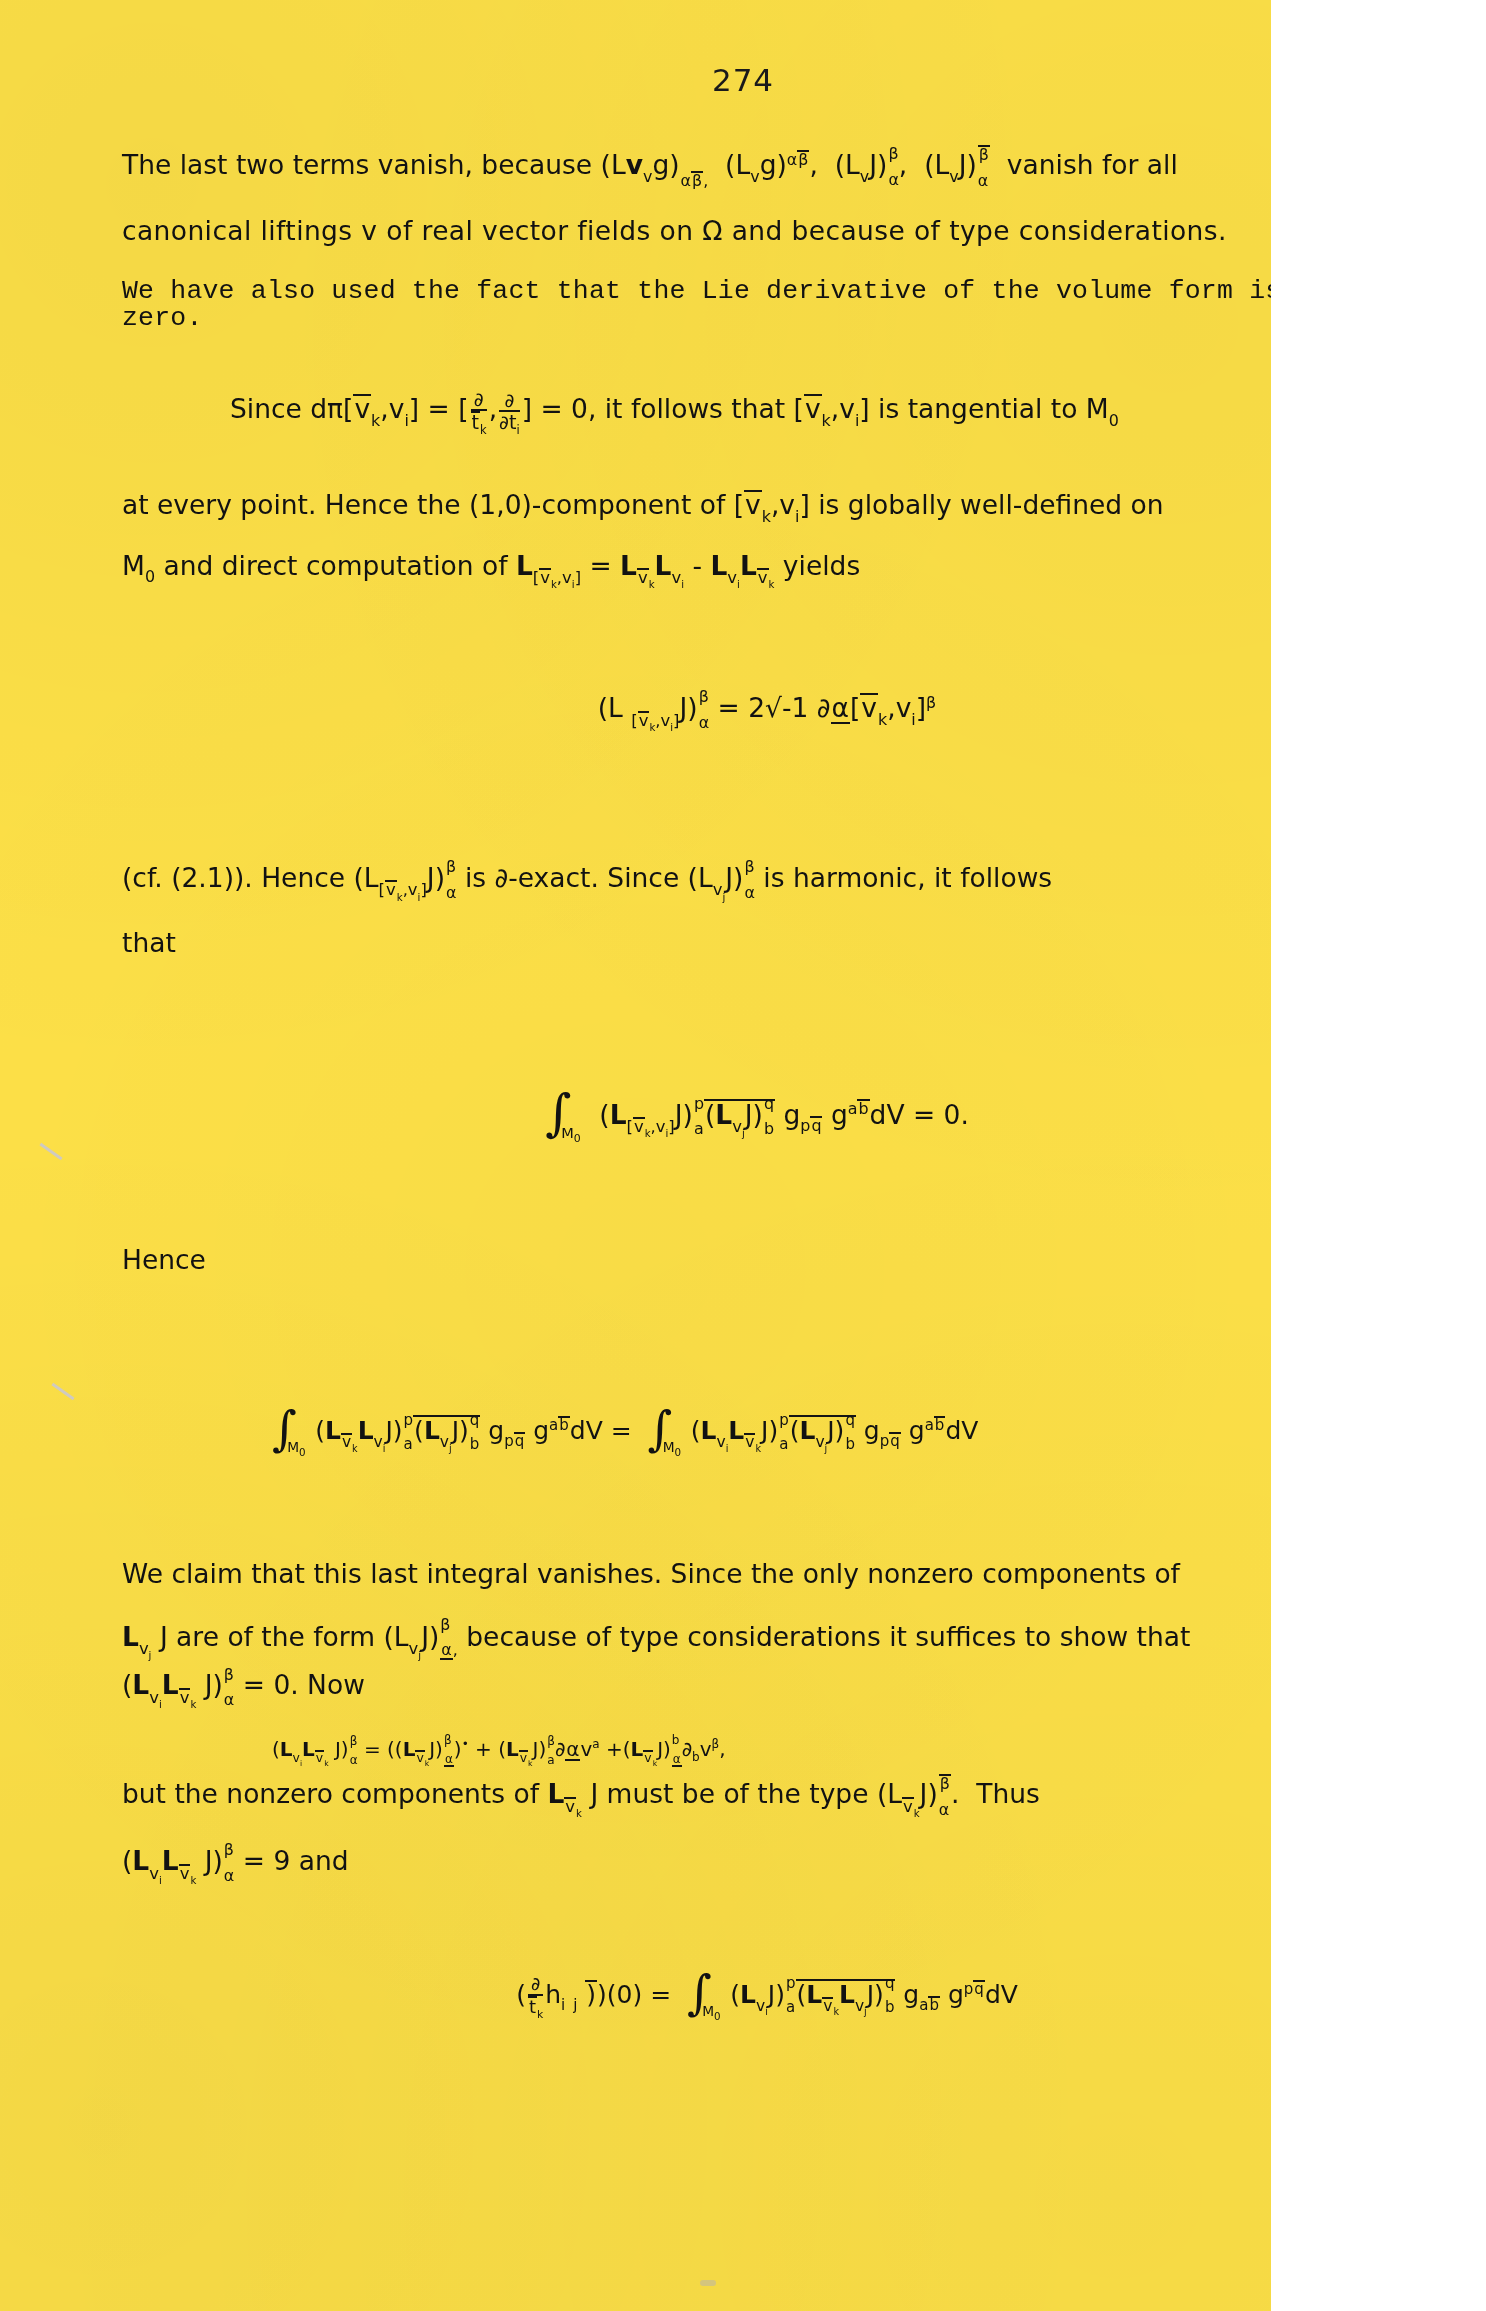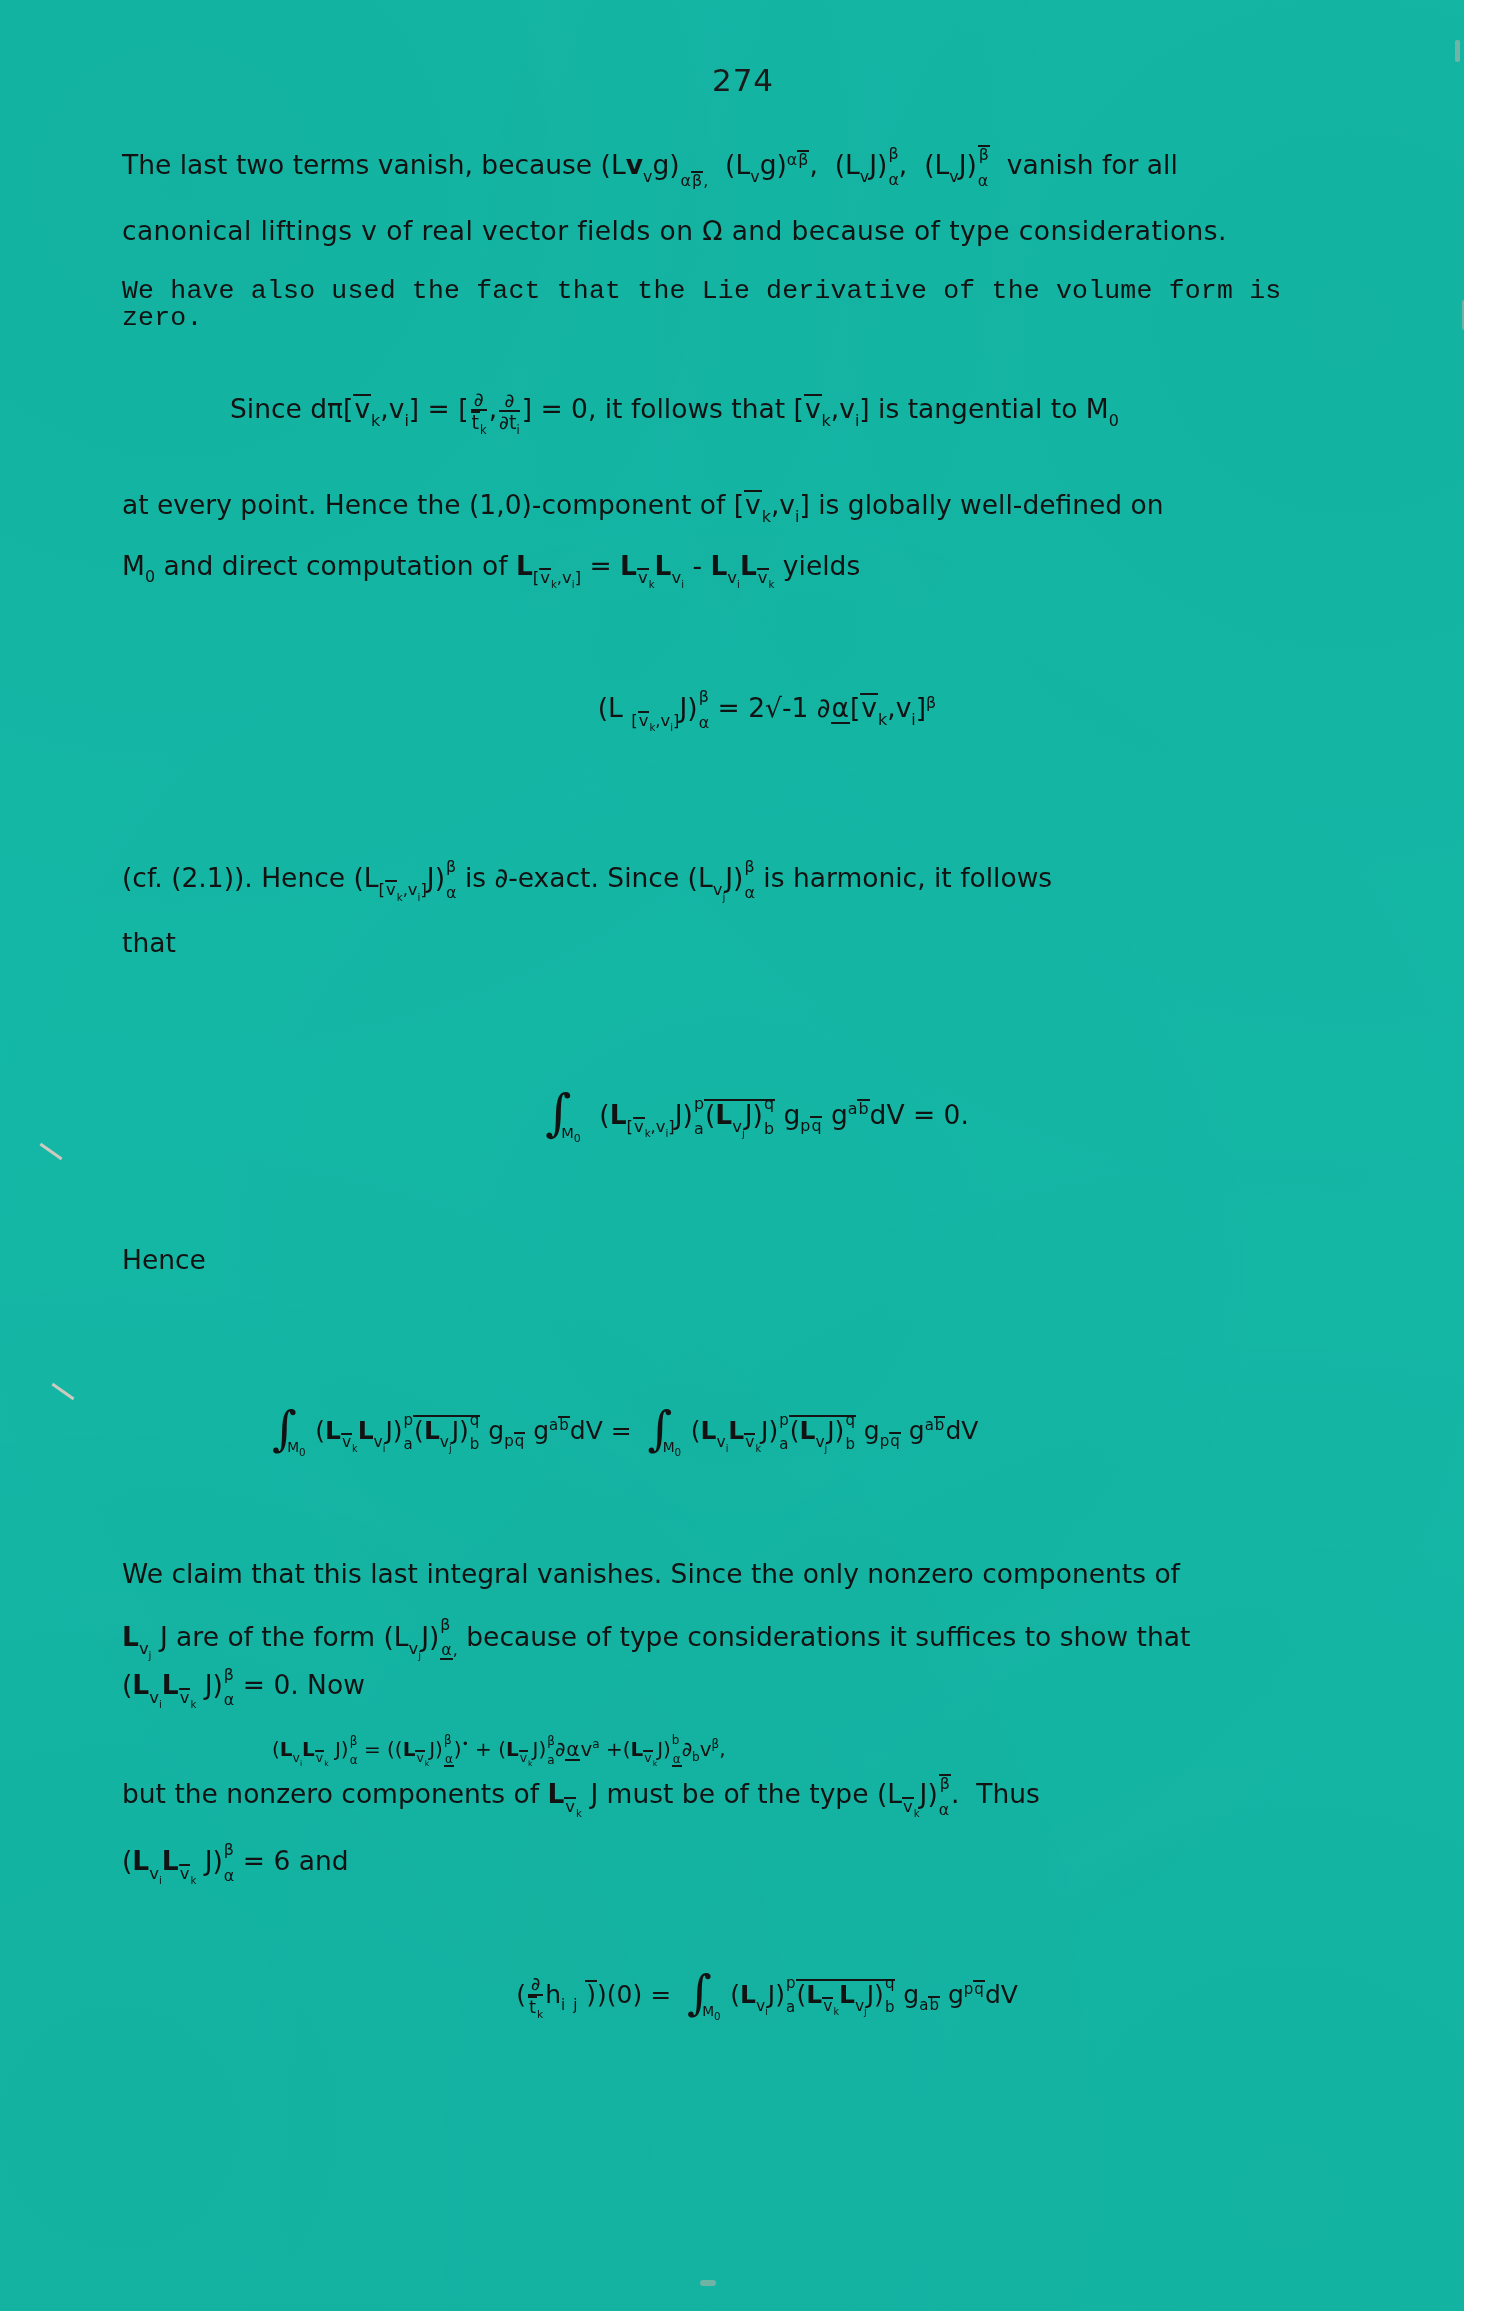--- a/index.html
+++ b/index.html
@@ -5,23 +5,23 @@
   html, body {
     margin: 0;
     padding: 0;
     background: #ffffff;
   }
   body {
     font-family: "DejaVu Sans", sans-serif;
   }
   .page {
     position: relative;
-    width: 1464px;
+    width: 1271px;
     height: 2311px;
-    background: #14b8a6;
+    background: #fde047;
     overflow: hidden;
   }
   
   .page::before {
     content: "";
     position: absolute;
     inset: 0;
     background:
       radial-gradient(circle at 12% 8%, rgba(0,0,0,0.035), rgba(0,0,0,0) 38%),
       radial-gradient(circle at 92% 14%, rgba(0,0,0,0.03), rgba(0,0,0,0) 40%),
@@ -257,21 +257,21 @@
 
       <div class="sp-sm"></div>
 
       <div class="ln just">
         <span>but  the  nonzero  components  of</span>&nbsp;<span class="bold">L</span><span class="clus"><span class="ovlw">v</span><span class="nest">k</span></span>&nbsp;<span>J  must  be  of  the  type  (L</span><span class="clus"><span class="ovlw">v</span><span class="nest">k</span></span>J)<span class="pair"><span class="up"><span class="ovlw">β</span></span><span class="dn">α</span></span>.&nbsp;&nbsp;<span>Thus</span>
       </div>
 
       <div class="sp-md"></div>
 
       <div class="ln">
-        (<span class="bold">L</span><span class="clus">v<span class="nest">i</span></span><span class="bold">L</span><span class="clus"><span class="ovlw">v</span><span class="nest">k</span></span>&nbsp;J)<span class="pair"><span class="up">β</span><span class="dn">α</span></span>&nbsp;<span>= 6 and</span>
+        (<span class="bold">L</span><span class="clus">v<span class="nest">i</span></span><span class="bold">L</span><span class="clus"><span class="ovlw">v</span><span class="nest">k</span></span>&nbsp;J)<span class="pair"><span class="up">β</span><span class="dn">α</span></span>&nbsp;<span>= 9 and</span>
       </div>
 
       <div class="sp-xl"></div>
       <div class="sp-sm"></div>
 
       <div class="ln center" style="padding-left:40px; font-size:25px;">
         (<span class="frac"><span class="num">∂</span><span class="den"><span class="ovlw">t</span><span class="sub2">k</span></span></span>h<span class="sub2">i</span>&nbsp;<span class="sub2">j</span>&nbsp;<span class="ovlw">)</span><span>)(0) =</span>&nbsp;&nbsp;<span class="intsym">∫</span><span class="intsub">M<span style="font-size:0.75em;position:relative;top:0.4em;">0</span></span>(<span class="bold">L</span><span class="clus">v<span class="nest">i</span></span>J)<span class="pair"><span class="up">p</span><span class="dn">a</span></span><span class="ovlw">(<span class="bold">L</span><span class="clus"><span class="ovlw">v</span><span class="nest">k</span></span><span class="bold">L</span><span class="clus">v<span class="nest">j</span></span>J)<span class="pair"><span class="up">q</span><span class="dn">b</span></span></span>&nbsp;g<span class="sub2">a<span class="ovlw">b</span></span>&nbsp;g<span class="sup2">p<span class="ovlw">q</span></span>dV
       </div>
 
     </div>

